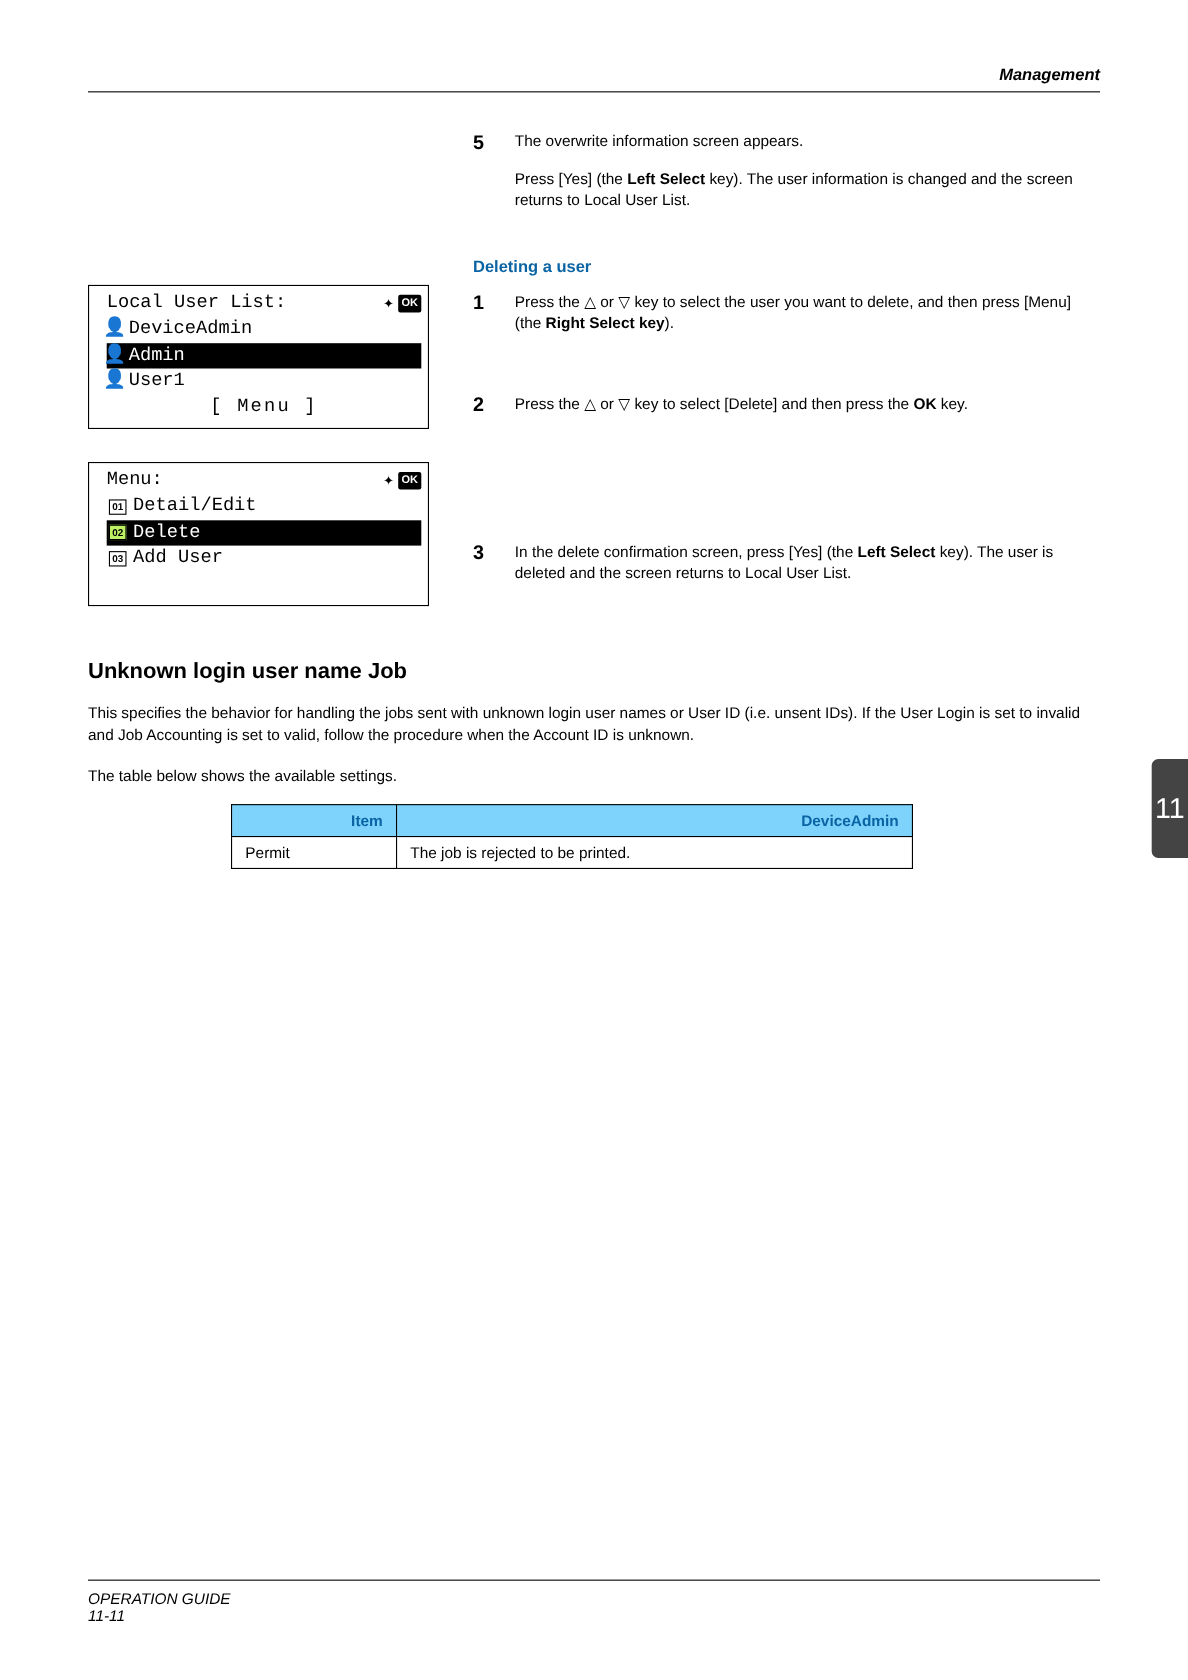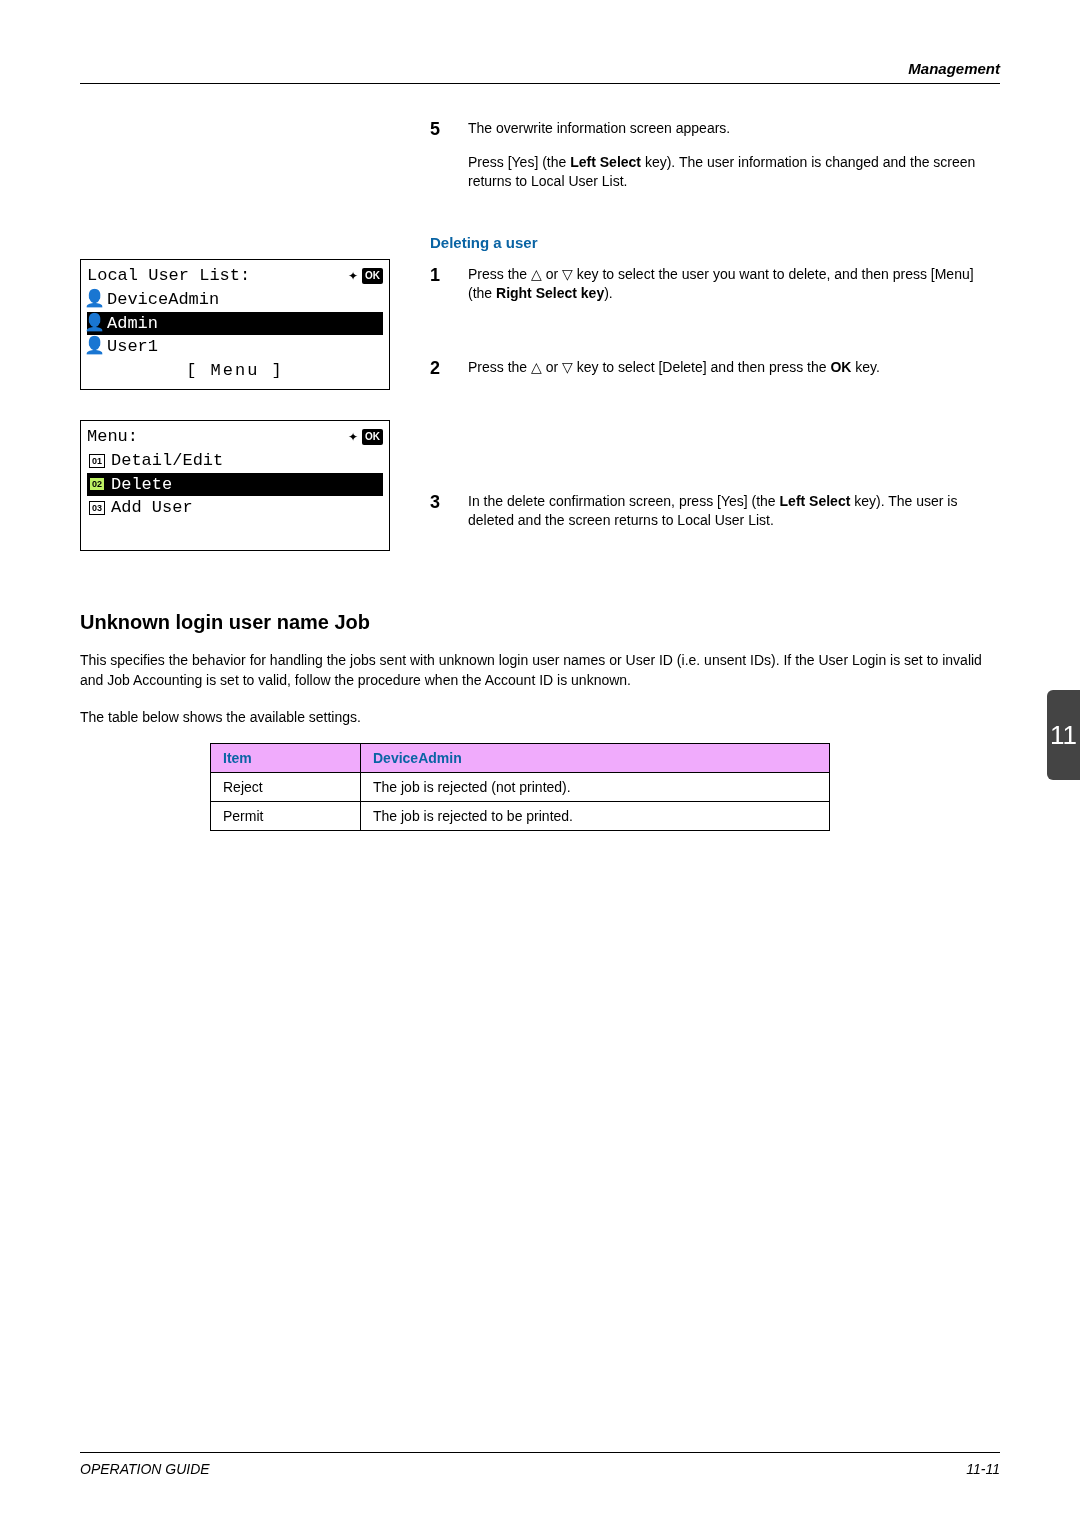--- a/index.html
+++ b/index.html
@@ -54,21 +54,21 @@
     font-size: 15px;
     margin: 10px 0 14px 0;
   }
   .lcd {
     border: 1.5px solid #000;
     width: 310px;
     font-family: "Courier New", monospace;
     font-size: 17px;
     margin-bottom: 30px;
     line-height: 1.4;
-    padding: 4px 6px 6px 6px;
+    padding: 4px 6px 6px 16px;
   }
   .lcd-title-row {
     display: flex;
     justify-content: space-between;
     align-items: center;
   }
   .lcd-icons { display: flex; gap: 4px; align-items: center; }
   .ok-badge {
     background: #000;
     color: #fff;
@@ -111,42 +111,42 @@
     color: #000;
   }
   .lcd-row.sel .num-badge { background:#bef264; color:#000; }
   .lcd-bottom {
     text-align: center;
     letter-spacing: 2px;
   }
   .section-h1 {
     font-size: 20px;
     font-weight: bold;
-    margin: 30px 0 16px 0;
+    margin: 18px 0 16px 0;
   }
   .body-p {
     line-height: 1.45;
     margin-bottom: 16px;
   }
   table.settings {
     border-collapse: collapse;
     margin: 8px 0 0 130px;
     width: 620px;
   }
   table.settings th, table.settings td {
     border: 1.5px solid #000;
     padding: 6px 12px;
     text-align: left;
     font-size: 14px;
   }
   table.settings th {
     color: #0a64a4;
     font-weight: bold;
-    text-align: left;
-    background: #f0abfc;
+    text-align: right;
+    background: #7dd3fc;
   }
   table.settings th:first-child, table.settings td:first-child { width: 150px; }
   .tab-marker {
     position: absolute;
     right: 0;
     top: 690px;
     width: 33px;
     height: 90px;
     background: #444;
     color: #fff;
@@ -160,20 +160,21 @@
     position: absolute;
     left: 80px;
     right: 80px;
     bottom: 50px;
     border-top: 1.5px solid #000;
     padding-top: 8px;
     display: flex;
     justify-content: space-between;
     font-style: italic;
     font-size: 14px;
+    flex-direction: column;
   }
   .tri { font-family: Arial, sans-serif; }
   .step2-extra { margin-top: 40px; }
   .step3-extra { margin-top: 100px; }
 </style>
 </head>
 <body>
 
 <div class="header">
   <span>Management</span>
@@ -281,24 +282,20 @@
 
 <table class="settings">
   <thead>
     <tr>
       <th>Item</th>
       <th>DeviceAdmin</th>
     </tr>
   </thead>
   <tbody>
     <tr>
-      <td>Reject</td>
-      <td>The job is rejected (not printed).</td>
-    </tr>
-    <tr>
       <td>Permit</td>
       <td>The job is rejected to be printed.</td>
     </tr>
   </tbody>
 </table>
 
 <div class="tab-marker">11</div>
 
 <div class="footer">
   <span>OPERATION GUIDE</span>

